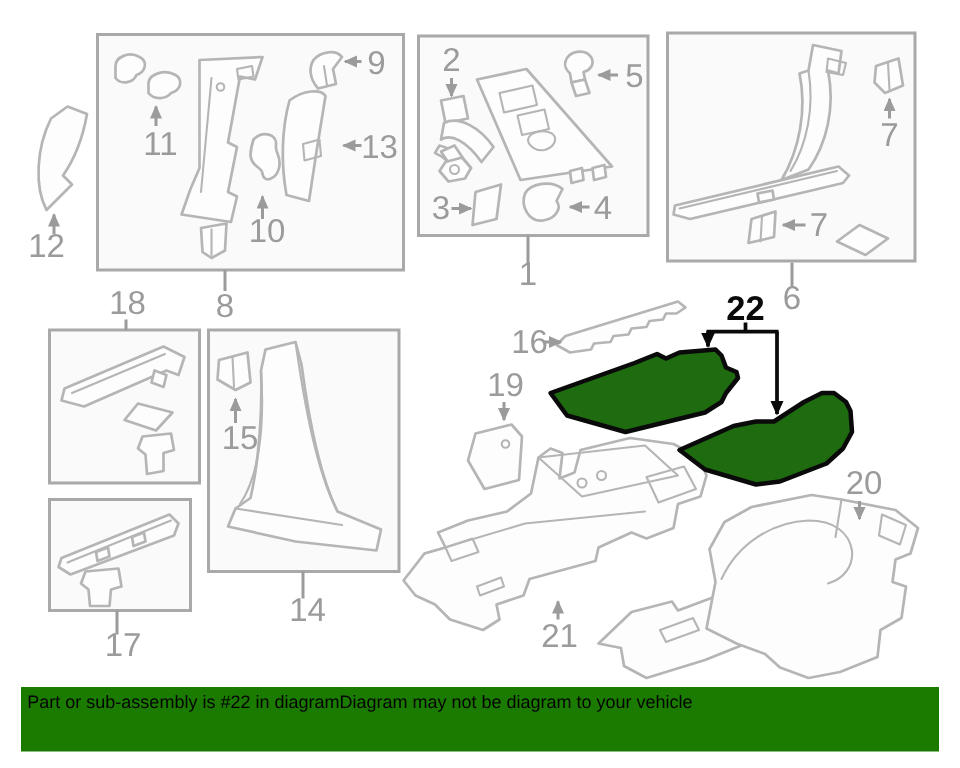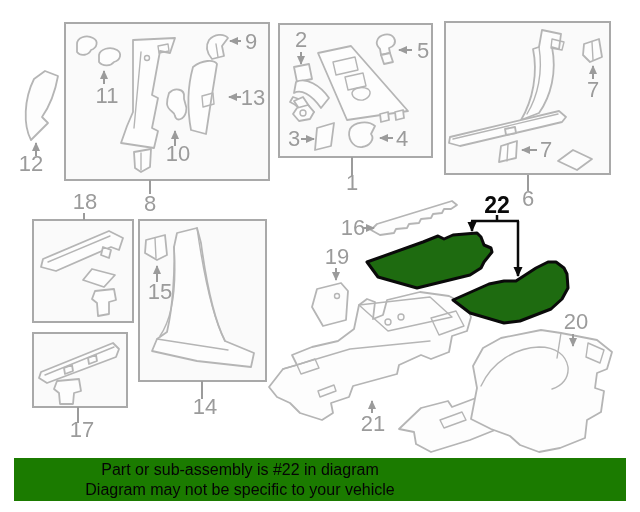--- a/index.html
+++ b/index.html
@@ -10,22 +10,22 @@
   .part{fill:#fdfdfd;stroke:#b5b5b5;stroke-width:1.8;stroke-linejoin:round;stroke-linecap:round;}
   .detail{fill:none;stroke:#b5b5b5;stroke-width:1.4;stroke-linejoin:round;stroke-linecap:round;}
   .arrow{stroke:#9b9b9b;stroke-width:2;fill:none;}
   .conn{stroke:#9b9b9b;stroke-width:2;}
   .lbl{font-family:"Liberation Sans",sans-serif;font-size:22px;fill:#9b9b9b;text-anchor:middle;}
   .lbl-hl{font-family:"Liberation Sans",sans-serif;font-size:23px;font-weight:bold;fill:#0a0a0a;text-anchor:middle;}
   .mat{stroke:#0a0a0a;stroke-width:3;stroke-linejoin:round;}
   .hl-line{stroke:#0a0a0a;stroke-width:2.5;fill:none;}
   .banner{position:absolute;left:14px;top:458px;width:612px;height:43px;background:#1b7b00;}
   .banner-text{position:absolute;left:0;top:0;width:452px;height:100%;display:flex;
-               flex-direction:column;justify-content:center;text-align:center;
-               color:#050505;font-size:16px;line-height:20px;}
+               flex-direction:row;justify-content:center;text-align:center;
+               color:#050505;font-size:12px;line-height:20px;}
 </style>
 </head>
 <body>
 
 <div class="stage">
 <svg width="640" height="512" viewBox="0 0 640 512">
   <defs>
     <marker id="ag" markerUnits="userSpaceOnUse" markerWidth="10" markerHeight="9" refX="8" refY="4" orient="auto">
       <path d="M0,0 L9,4 L0,8 Z" fill="#9b9b9b"></path>
     </marker>
@@ -176,16 +176,16 @@
   <text class="lbl-hl" x="497" y="213">22</text>
   <line class="hl-line" x1="497" y1="215" x2="497" y2="221"></line>
   <line class="hl-line" x1="471" y1="221" x2="519" y2="221"></line>
   <line class="hl-line" x1="472" y1="221" x2="472" y2="231" marker-end="url(#ab)"></line>
   <line class="hl-line" x1="518" y1="221" x2="518" y2="276" marker-end="url(#ab)"></line>
 </svg>
 
 <div class="banner">
   <div class="banner-text">
     <div>Part or sub-assembly is #22 in diagram</div>
-    <div>Diagram may not be specific to your vehicle</div>
+    <div>Diagram may not be diagram to your vehicle</div>
   </div>
 </div>
 </div>
 
 </body></html>

